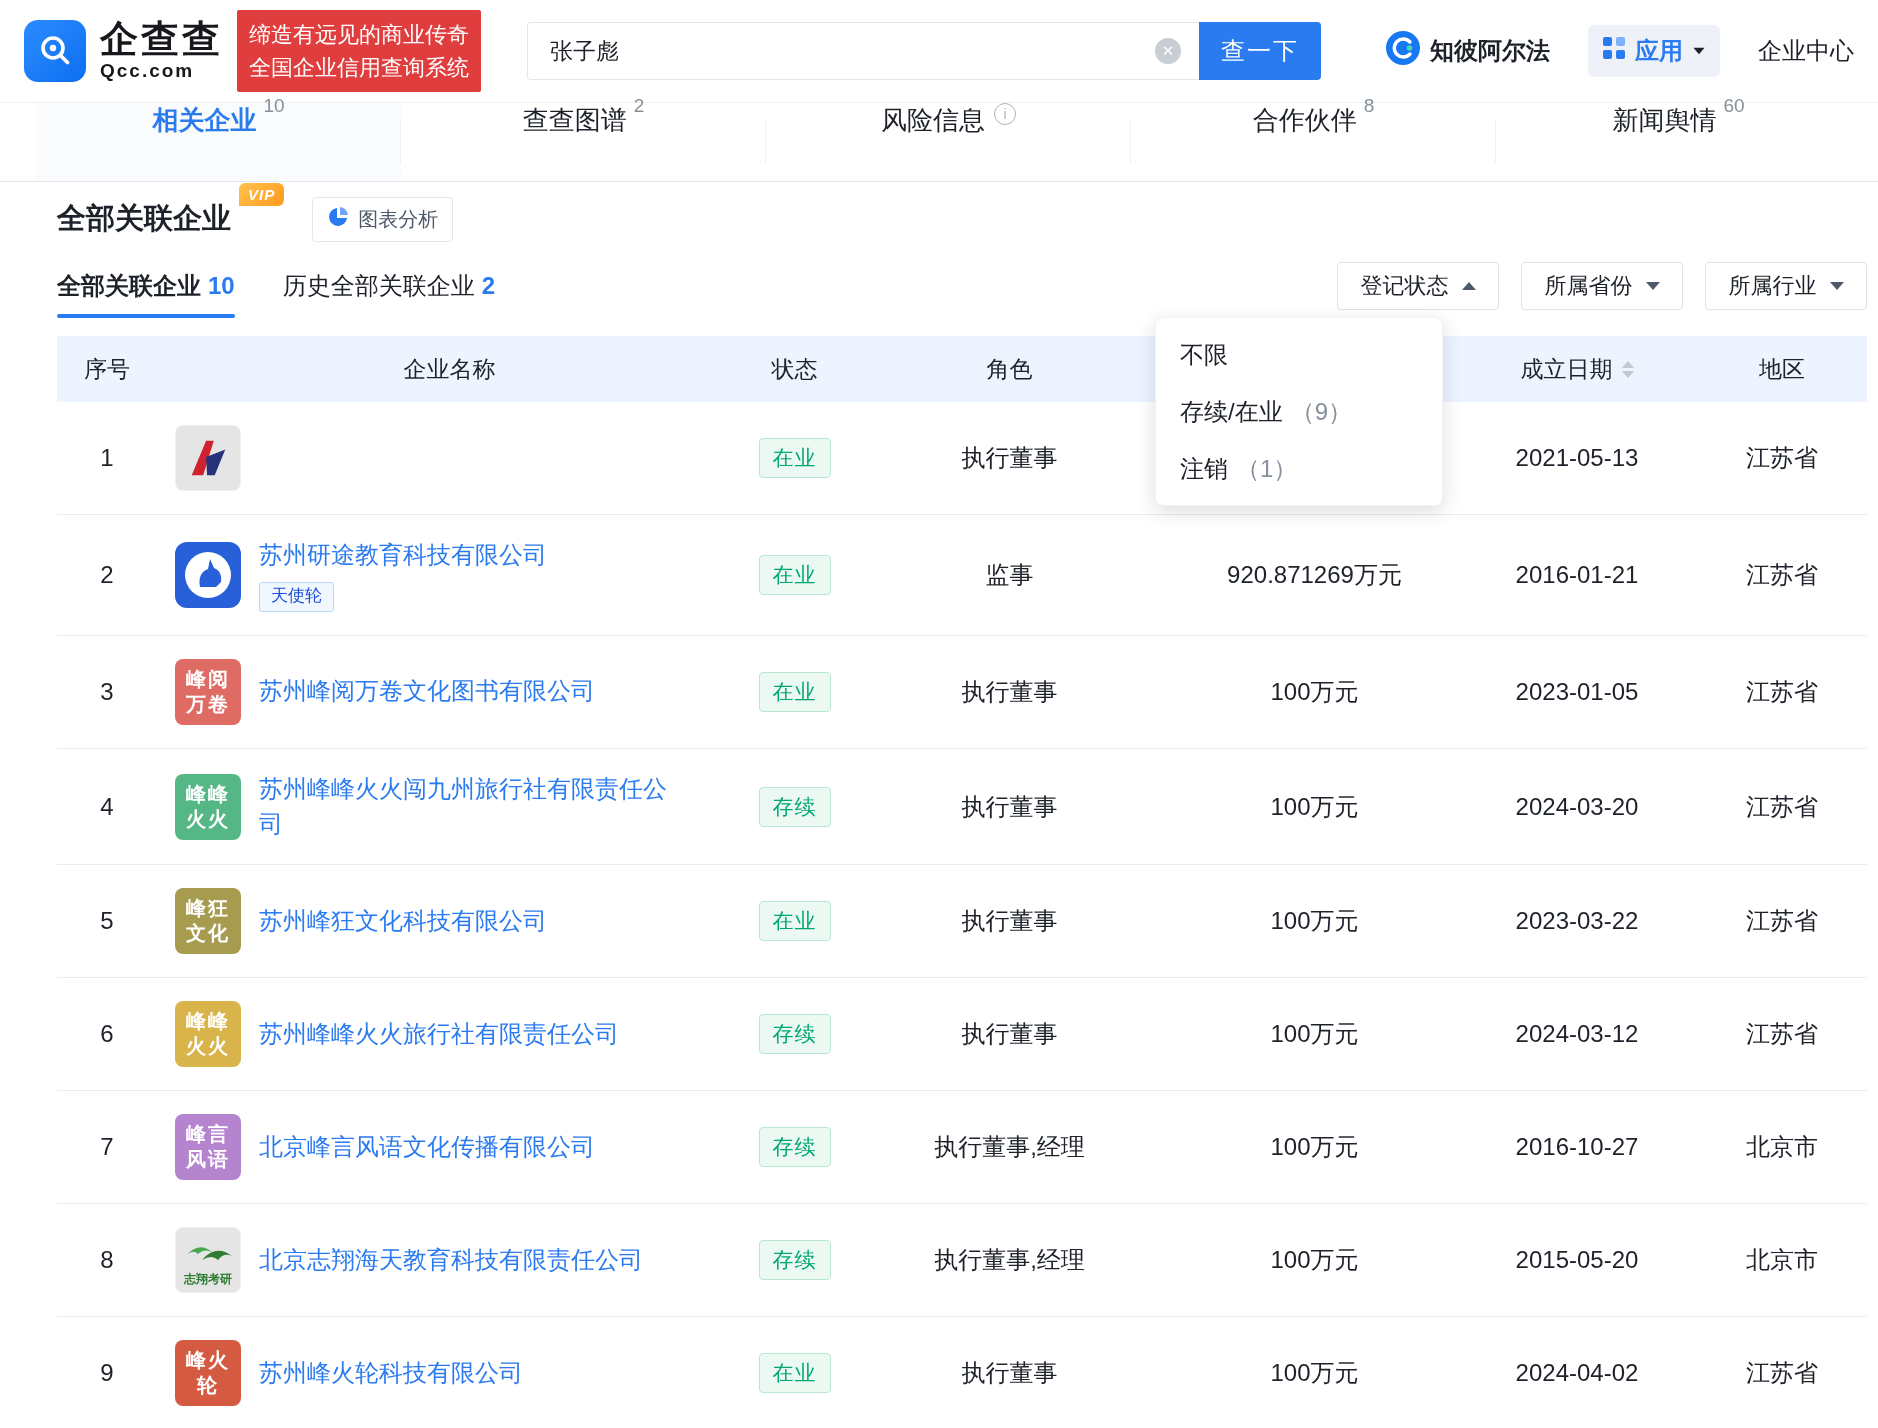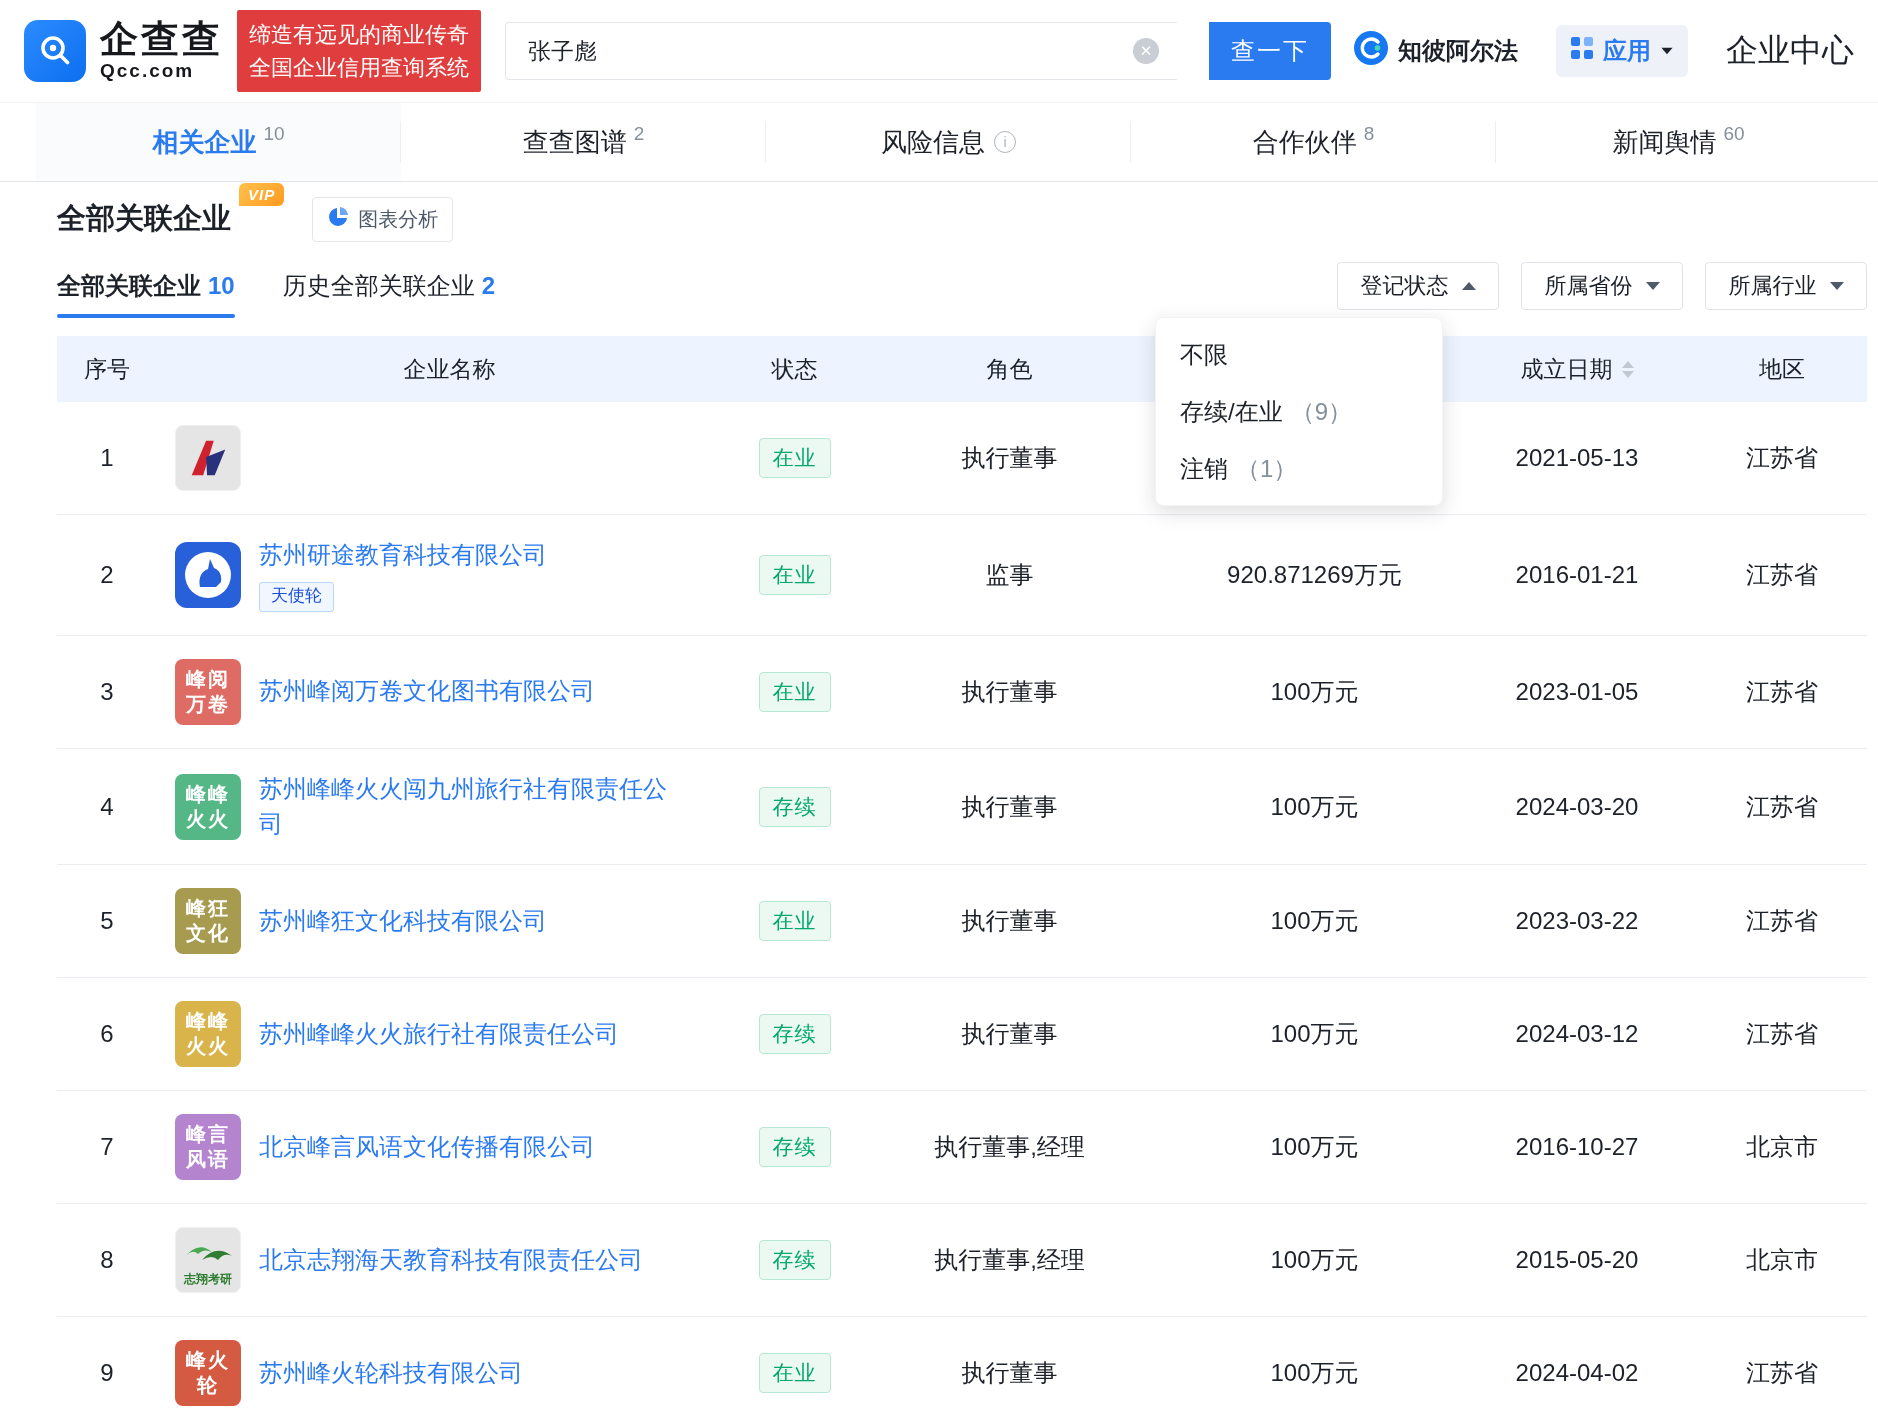--- a/index.html
+++ b/index.html
@@ -10,43 +10,43 @@
   .topbar { height:103px; display:flex; align-items:center; padding:0 24px;
     border-bottom:1px solid #f0f2f4; }
   .brand { display:flex; align-items:center; gap:14px; cursor:pointer; }
   .logo-icon { width:62px; height:62px; border-radius:14px;
     background:linear-gradient(135deg,#2b8cff,#0d6ef0);
     display:flex; align-items:center; justify-content:center; flex:none; }
   .logo-cn { font-size:38px; font-weight:800; letter-spacing:3px; line-height:1.05; color:#16181c;}
   .logo-en { font-size:19px; font-weight:700; letter-spacing:2px; color:#16181c; }
   .slogan { margin-left:14px; background:#e03e3e; color:#fff; font-size:22px;
     line-height:1.5; padding:8px 12px; border-radius:2px; white-space:nowrap; }
-  .searchbox { display:flex; height:58px; margin-left:24px;gap:32px; }
+  .searchbox { display:flex; height:58px; margin-left:46px; }
   .search-input-wrap { position:relative; width:672px; border:1px solid #e5e6eb;
     border-right:none; border-radius:4px 0 0 4px; display:flex; align-items:center; background:#fff; }
   .search-input-wrap input { border:none; outline:none; font-size:23px; color:#1d2129;
     padding:0 60px 0 22px; width:100%; height:100%; background:transparent; }
   .clear-icon { position:absolute; right:18px; width:26px; height:26px; border-radius:50%;
     background:#c9cdd4; color:#fff; font-size:15px; display:flex; align-items:center;
     justify-content:center; cursor:pointer; }
   .search-btn { width:122px; background:#2a7af0; color:#fff; font-size:24px; border:none;
     border-radius:0 4px 4px 0; cursor:pointer; letter-spacing:2px; }
   .top-right { margin-left:auto; display:flex; align-items:center; gap:38px; }
   .zhibi { display:flex; align-items:center; gap:10px; font-size:24px; font-weight:600; cursor:pointer; }
   .apps { display:flex; align-items:center; gap:9px; background:#eef2f8; border-radius:6px;
     padding:10px 14px; color:#2a7af0; font-weight:600; font-size:24px; cursor:pointer; }
-  .ent-center { font-size:32px; cursor:pointer; }
+  .ent-center { font-size:24px; cursor:pointer; }
   .caret { width:0; height:0; border-left:7px solid transparent; border-right:7px solid transparent; display:inline-block; }
   .caret.down { border-top:8px solid #4e5969; }
   .caret.up { border-bottom:8px solid #4e5969; }
   .caret.dark { border-top-color:#1d2129; transform:scale(.8); }
 
   
   .tabs { height:79px; border-bottom:1px solid #e5e6eb; display:flex; padding-left:36px; }
-  .tab { width:365px; display:flex; align-items:center; justify-content:center; gap:7px;
+  .tab { width:365px; display:flex; align-items:flex-start; justify-content:center; gap:7px;
     font-size:26px; color:#1d2129; cursor:pointer; position:relative; }
   .tab:not(:last-child)::after { content:''; position:absolute; right:0; top:18px; bottom:18px;
     width:1px; background:#efefef; }
   .tab.active { color:#2a7af0; font-weight:700; background:#fafbfc; }
   .tab-count { font-size:19px; color:#86909c; font-weight:400; transform:translateY(-8px); }
   .info-icon { width:22px; height:22px; border:1.5px solid #adb3bd; border-radius:50%;
     color:#adb3bd; font-size:14px; font-style:normal; display:inline-flex; align-items:center;
     justify-content:center; margin-left:2px; }
 
   

